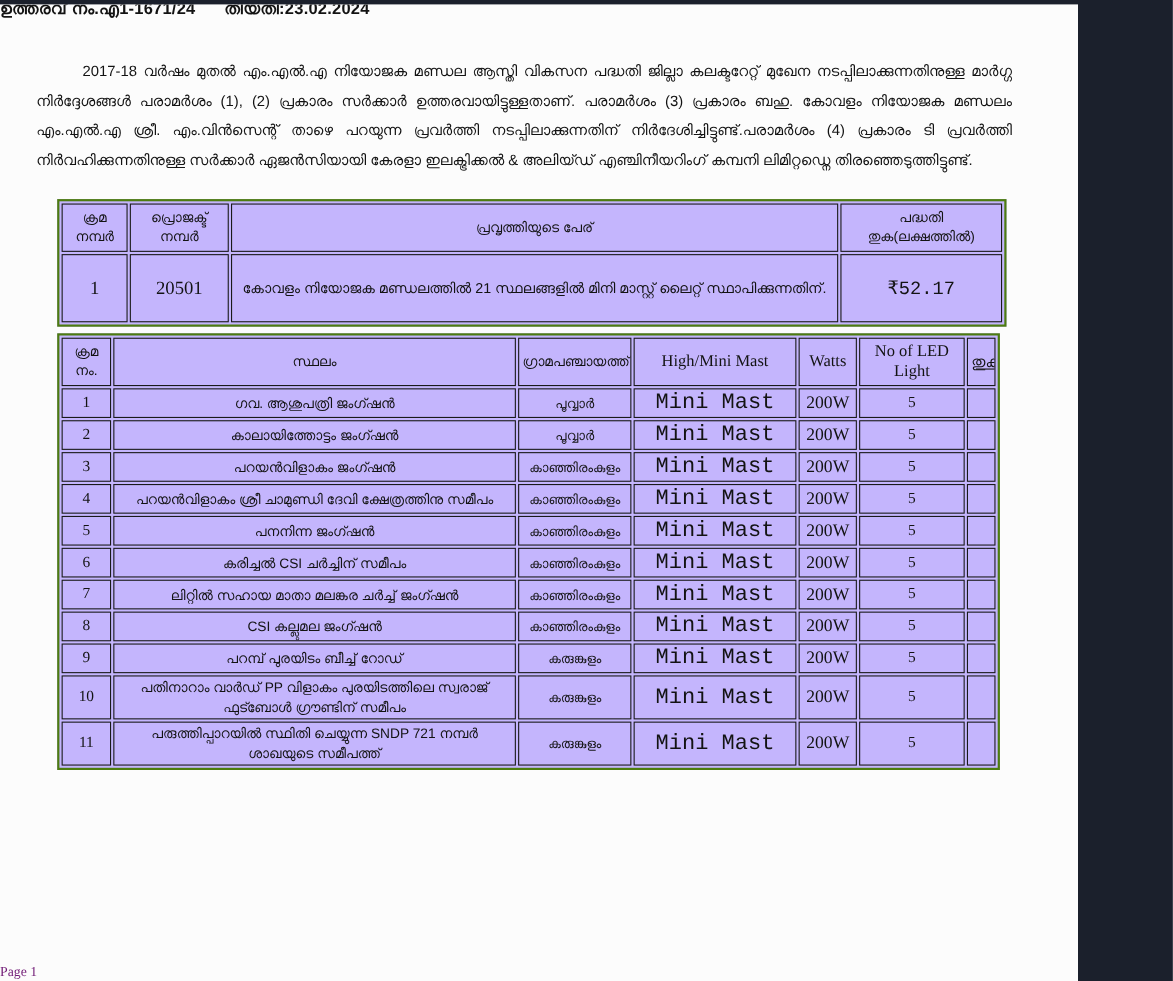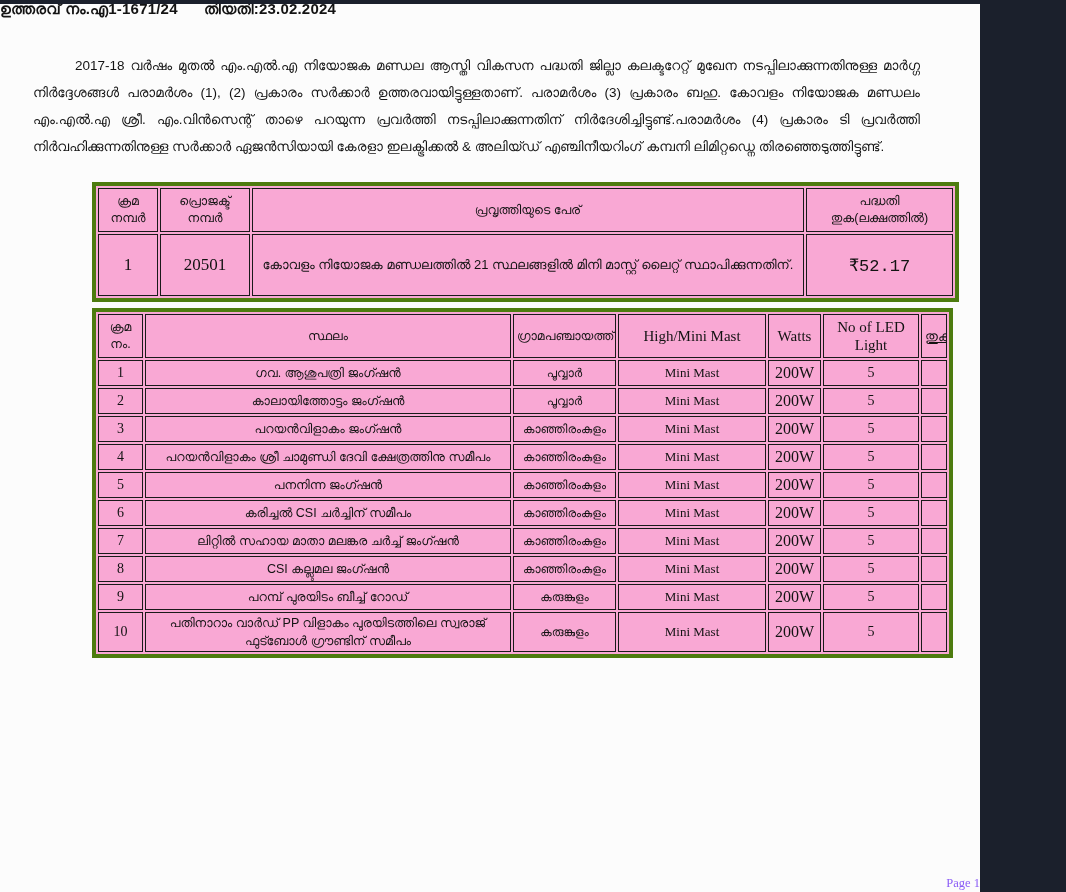--- a/index.html
+++ b/index.html
@@ -20,22 +20,22 @@
   .para{
     margin:34px 60px 0 33px;width:887px;
     font-family:"Liberation Sans", sans-serif;
     font-size:13.5px;line-height:27px;text-align:justify;text-indent:42px;
   }
   .section-title{
     margin-top:24px;text-align:center;font-size:13.5px;
     font-family:"Liberation Sans", sans-serif;
   }
   table.doc{
-    border-collapse:separate;border-spacing:2px;border:4px solid #4d7c0f;
-    table-layout:fixed;margin-left:92px;background:#f9a8d4;
+    border-collapse:separate;border-spacing:2px;border:2px solid #4d7c0f;
+    table-layout:fixed;margin-left:52px;background:#c4b5fd;
   }
   table.doc td, table.doc th{
     border:1px solid #1a1a1a;padding:1px 3px;text-align:center;vertical-align:middle;
     overflow:hidden;font-weight:normal;
   }
   .summary-table{width:853px;margin-top:22px;}
   .details-table{width:853px;margin-top:6px;}
   .h-ml{font-family:"Liberation Sans", sans-serif;font-size:12.5px;line-height:17px;}
   .h-en{font-family:"Liberation Serif", serif;font-weight:bold;font-size:15px;line-height:18px;}
   .summary-table .hrow th{height:40px;}
@@ -44,27 +44,27 @@
   .cell-work{
     font-family:"Liberation Sans", sans-serif;font-size:13px;font-weight:bold;
     text-align:justify;padding:2px 8px;line-height:20px;
   }
   .cell-amt-big{font-family:Liberation Mono, monospace;font-size:17px;font-weight:bold;}
   .details-table .hrow th{height:40px;}
   .h-amt{font-family:"Liberation Sans", sans-serif;font-size:14px;text-decoration:underline;padding:1px 0;}
   .c-sl{font-family:"Liberation Serif", serif;font-size:14px;}
   .c-loc{font-family:"Liberation Sans", sans-serif;font-size:12.5px;line-height:18px;padding:2px 6px;}
   .c-pan{font-family:"Liberation Sans", sans-serif;font-size:12px;padding:1px 0;}
-  .c-mast{font-family:Liberation Serif, serif;font-weight:bold;font-size:13px;}
+  .c-mast{font-family:Liberation Mono, monospace;font-weight:bold;font-size:20px;}
   .c-watt{font-family:"Liberation Serif", serif;font-size:16px;}
   .c-led{font-family:"Liberation Serif", serif;font-size:14px;}
   .details-table tbody tr{height:26px;}
   .page-footer{
-    position:absolute;left:0;top:872px;width:980px;text-align:right;
-    font-family:"Liberation Serif", serif;font-size:12.5px;color:#8b5cf6;
+    position:absolute;left:0;top:872px;width:980px;text-align:left;
+    font-family:"Liberation Serif", serif;font-size:12.5px;color:#701a75;
   }
 </style>
 </head>
 <body>
 
 <div class="backdrop"></div>
 
 <div class="page">
 
   <div class="doc-title">ഉത്തരവ് നം.എ1-1671/24      തിയതി:23.02.2024</div>
@@ -202,18 +202,27 @@
   </tr>
         <tr>
     <td class="c-sl">10</td>
     <td class="c-loc">പതിനാറാം വാർഡ് PP വിളാകം പുരയിടത്തിലെ സ്വരാജ് ഫുട്ബോൾ ഗ്രൗണ്ടിന് സമീപം</td>
     <td class="c-pan">കരുങ്കുളം</td>
     <td class="c-mast">Mini Mast</td>
     <td class="c-watt">200W</td>
     <td class="c-led">5</td>
     <td class="c-amt"></td>
   </tr>
+        <tr>
+    <td class="c-sl">11</td>
+    <td class="c-loc">പരുത്തിപ്പാറയിൽ സ്ഥിതി ചെയ്യുന്ന SNDP 721 നമ്പർ ശാഖയുടെ സമീപത്ത്</td>
+    <td class="c-pan">കരുങ്കുളം</td>
+    <td class="c-mast">Mini Mast</td>
+    <td class="c-watt">200W</td>
+    <td class="c-led">5</td>
+    <td class="c-amt"></td>
+  </tr>
       </tbody>
   </table>
 
   <div class="page-footer">Page 1</div>
 
 </div>
 
 </body></html>

